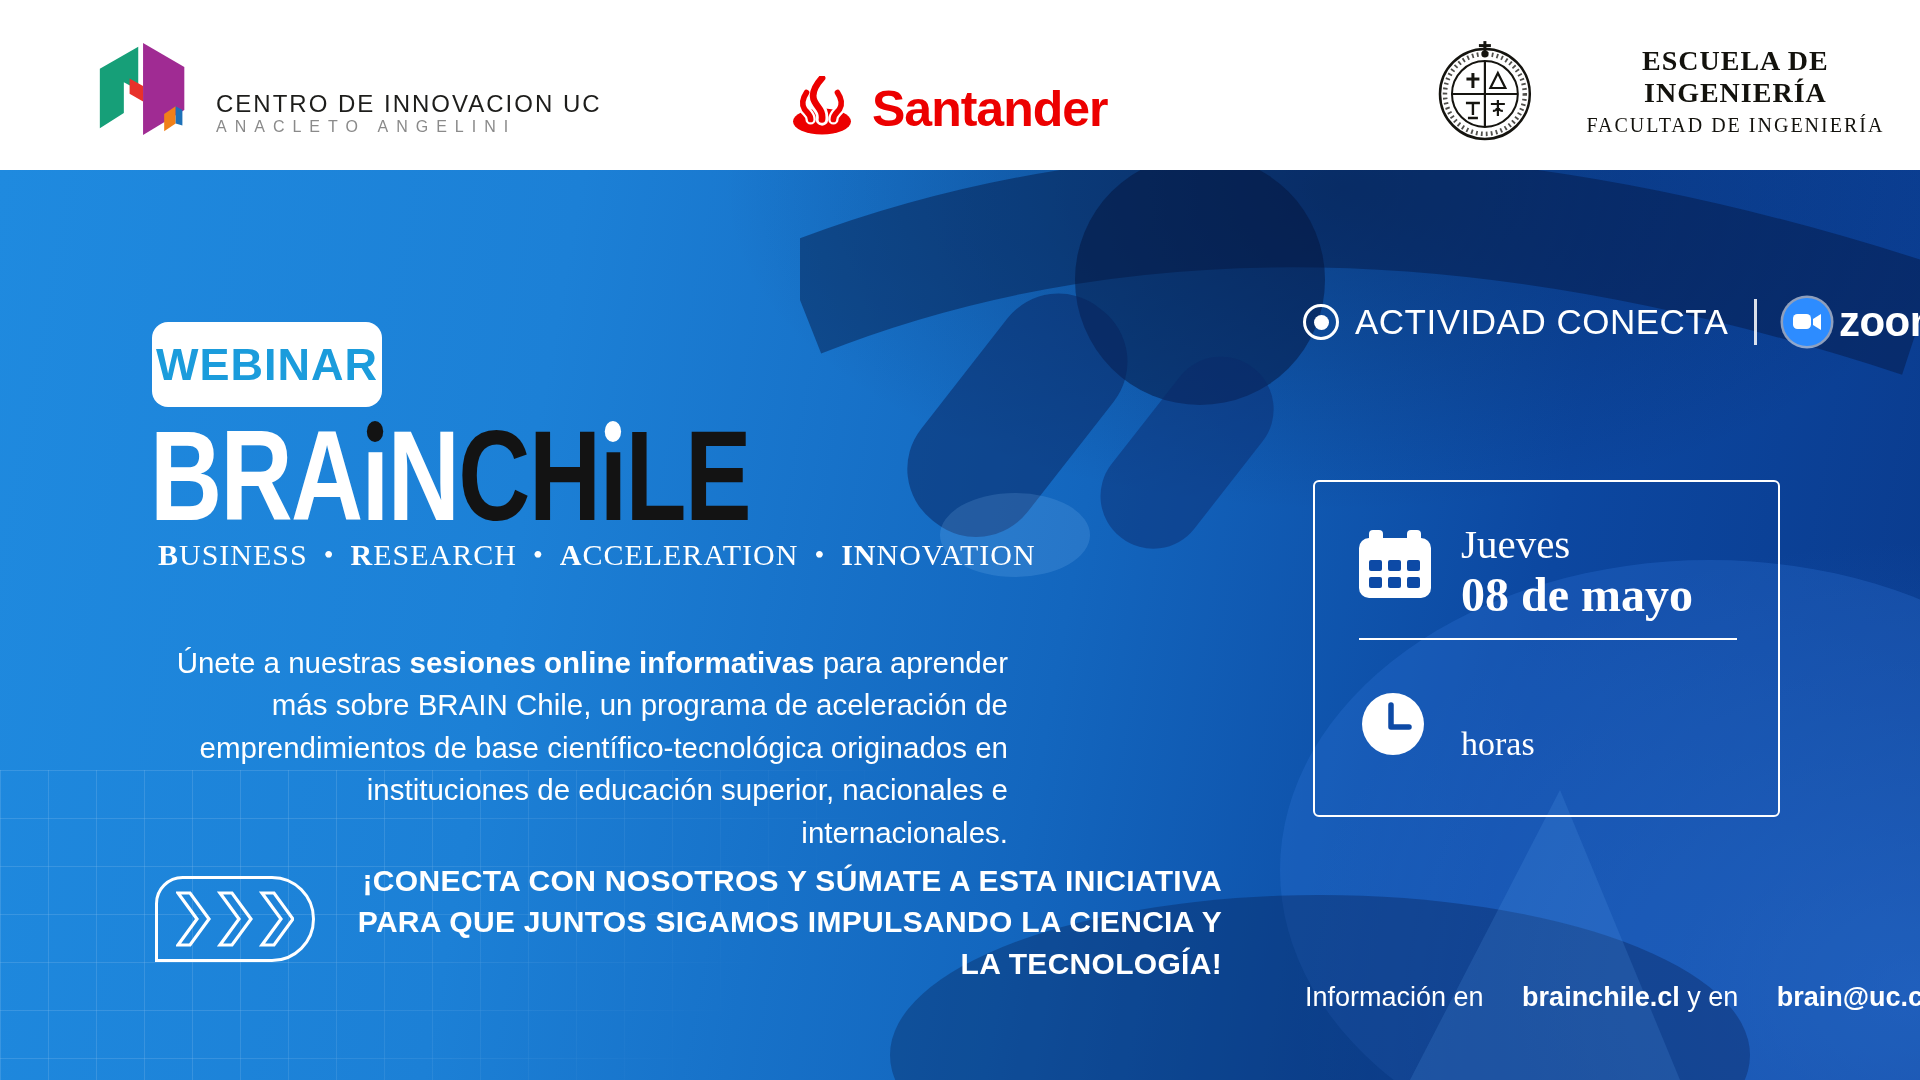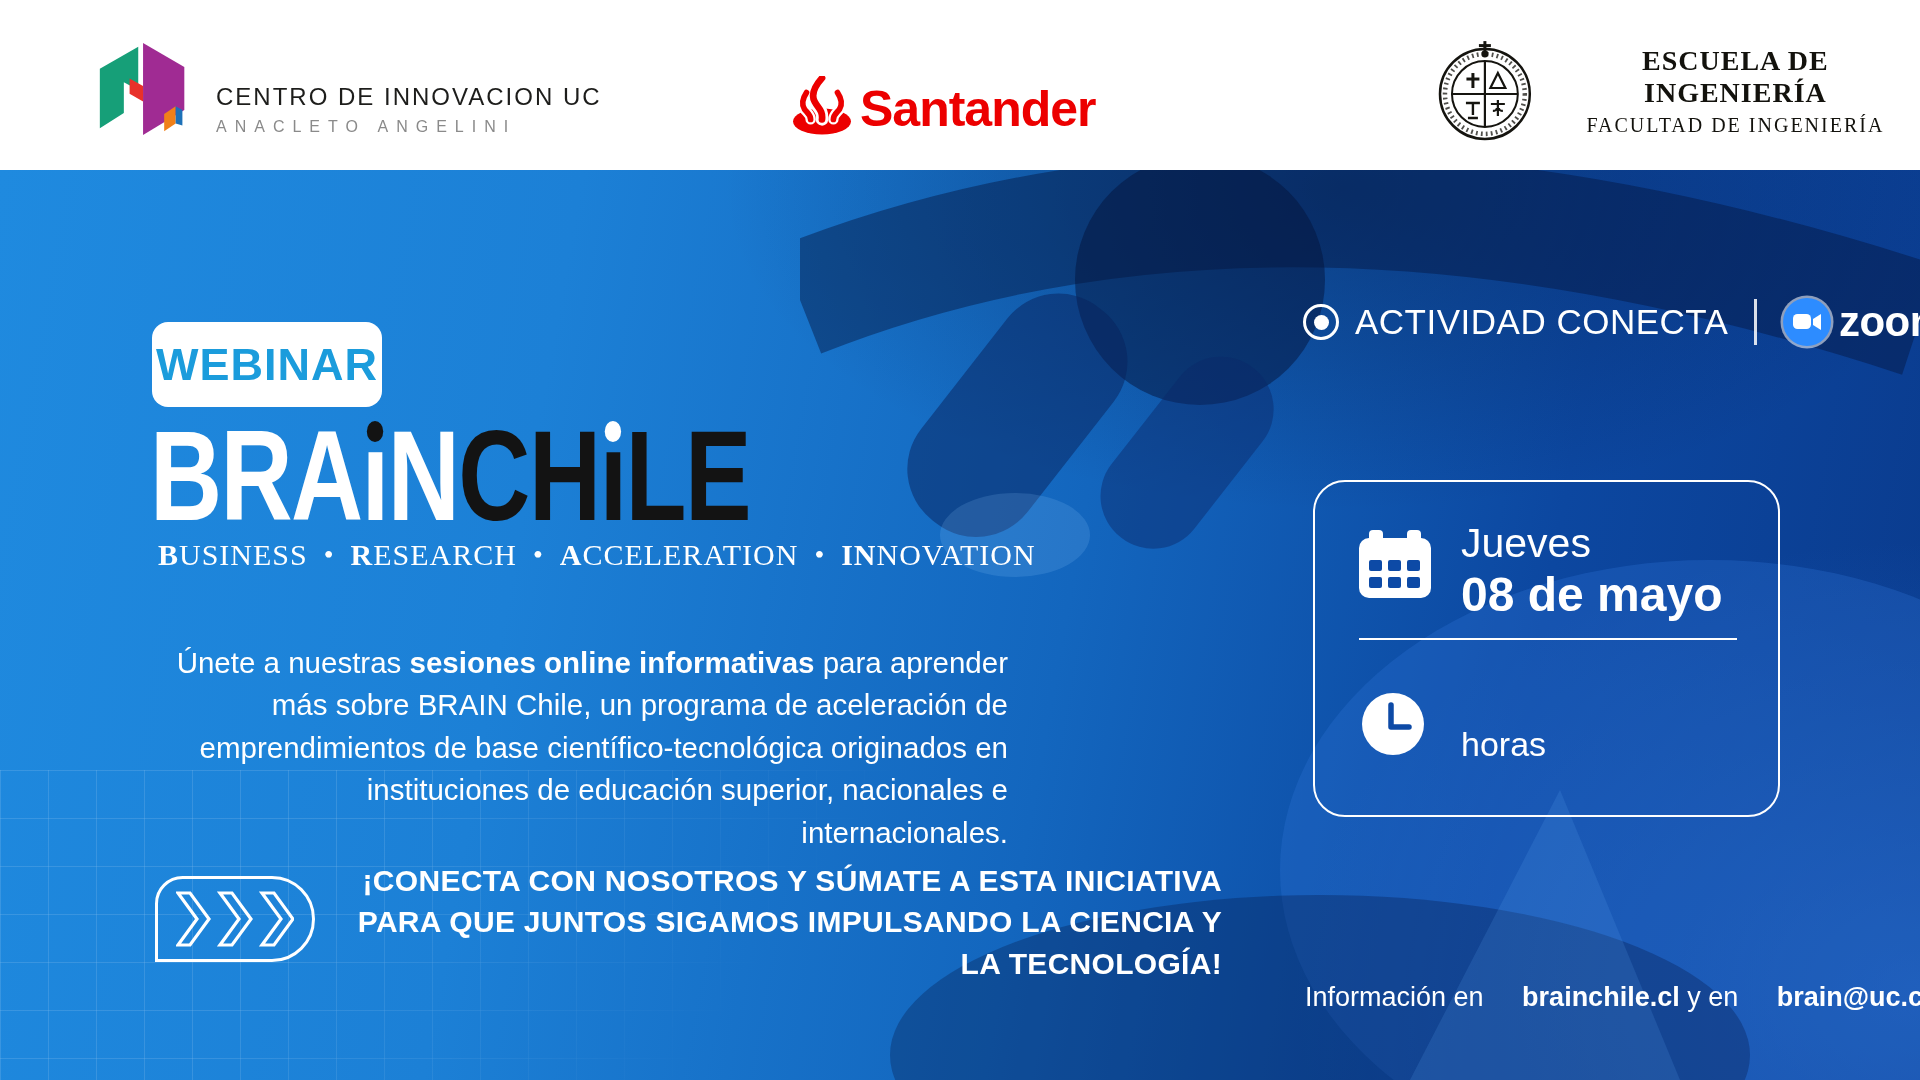--- a/index.html
+++ b/index.html
@@ -3,24 +3,24 @@
 <meta charset="utf-8">
 <style>
   html,body{margin:0;padding:0;background:#333;}
   .canvas{position:relative;width:1920px;height:1080px;overflow:hidden;
     font-family:"Liberation Sans",sans-serif;background:#fff;}
 
   
   .topbar{position:absolute;left:0;top:0;width:1920px;height:170px;background:#ffffff;z-index:5;}
   .logo-ci{position:absolute;left:96px;top:40px;display:flex;align-items:flex-end;gap:24px;}
   .ci-text .l1{font-size:24px;color:#1d1d1b;letter-spacing:2px;font-weight:400;}
-  .ci-text .l2{font-size:16px;color:#8a8a8a;letter-spacing:8px;margin-top:7px;font-weight:400;}
+  .ci-text .l2{font-size:16px;color:#8a8a8a;letter-spacing:8px;font-weight:400;}
   .logo-santander{position:absolute;left:792px;top:76px;display:flex;align-items:flex-end;gap:8px;}
   .santander-word{font-size:50px;font-weight:bold;color:var(--santander-red,#EC0000);
-    letter-spacing:-1px;line-height:1;padding-bottom:2px;}
+    letter-spacing:-1px;line-height:1;padding-bottom:2px;margin-left:12px;}
   .logo-uc{position:absolute;left:1435px;top:40px;display:flex;align-items:center;gap:16px;}
   .uc-text{font-family:"Liberation Serif",serif;color:#13120d;text-align:center;}
   .uc-text .l1{font-size:28px;font-weight:bold;letter-spacing:1px;}
   .uc-text .l2{font-size:20px;letter-spacing:2px;margin-top:5px;}
 
   
   .hero{position:absolute;left:0;top:170px;width:1920px;height:910px;overflow:hidden;color:#fff;
     background:
       radial-gradient(1000px 520px at 70% 2%, rgba(5,20,60,.38), transparent 62%),
       radial-gradient(900px 640px at 100% 90%, rgba(45,120,220,.45), transparent 70%),
@@ -74,21 +74,21 @@
   .radio-icon i{width:15px;height:15px;border-radius:50%;background:#fff;display:block;}
   .online-label{font-size:35px;color:#fff;letter-spacing:.5px;white-space:nowrap;}
   .online-divider{width:2.5px;height:46px;background:rgba(255,255,255,.85);margin:0 26px;}
   .zoom-logo{display:flex;align-items:center;gap:8px;}
   .zoom-circle{width:48px;height:48px;border-radius:50%;background:var(--zoom-blue,#2D8CFF);
     display:flex;align-items:center;justify-content:center;box-shadow:0 0 0 2.5px rgba(255,255,255,.55);}
   .zoom-word{font-size:42px;font-weight:bold;color:#fff;letter-spacing:-.5px;}
 
   
   .event-card{position:absolute;left:1313px;top:310px;width:463px;height:333px;
-    border:2.5px solid #fff;border-radius:32px;}
+    border:2.5px solid #fff;border-radius:6px;font-family:Liberation Serif, serif;}
   .cal-icon{position:absolute;left:44px;top:48px;}
   .event-day{position:absolute;left:146px;top:38px;font-size:41px;color:#fff;}
   .event-date{position:absolute;left:146px;top:85px;font-size:48px;font-weight:bold;color:#fff;}
   .card-divider{position:absolute;left:44px;top:156px;width:378px;height:2px;background:#fff;}
   .clock-icon{position:absolute;left:46px;top:210px;}
   .event-time{position:absolute;left:146px;top:188px;font-size:48px;font-weight:bold;color:#fff;}
   .event-time-unit{position:absolute;left:146px;top:243px;font-size:34px;color:#fff;}
 
   
   .contact{position:absolute;left:1305px;top:812px;font-size:27px;color:#fff;white-space:nowrap;}

